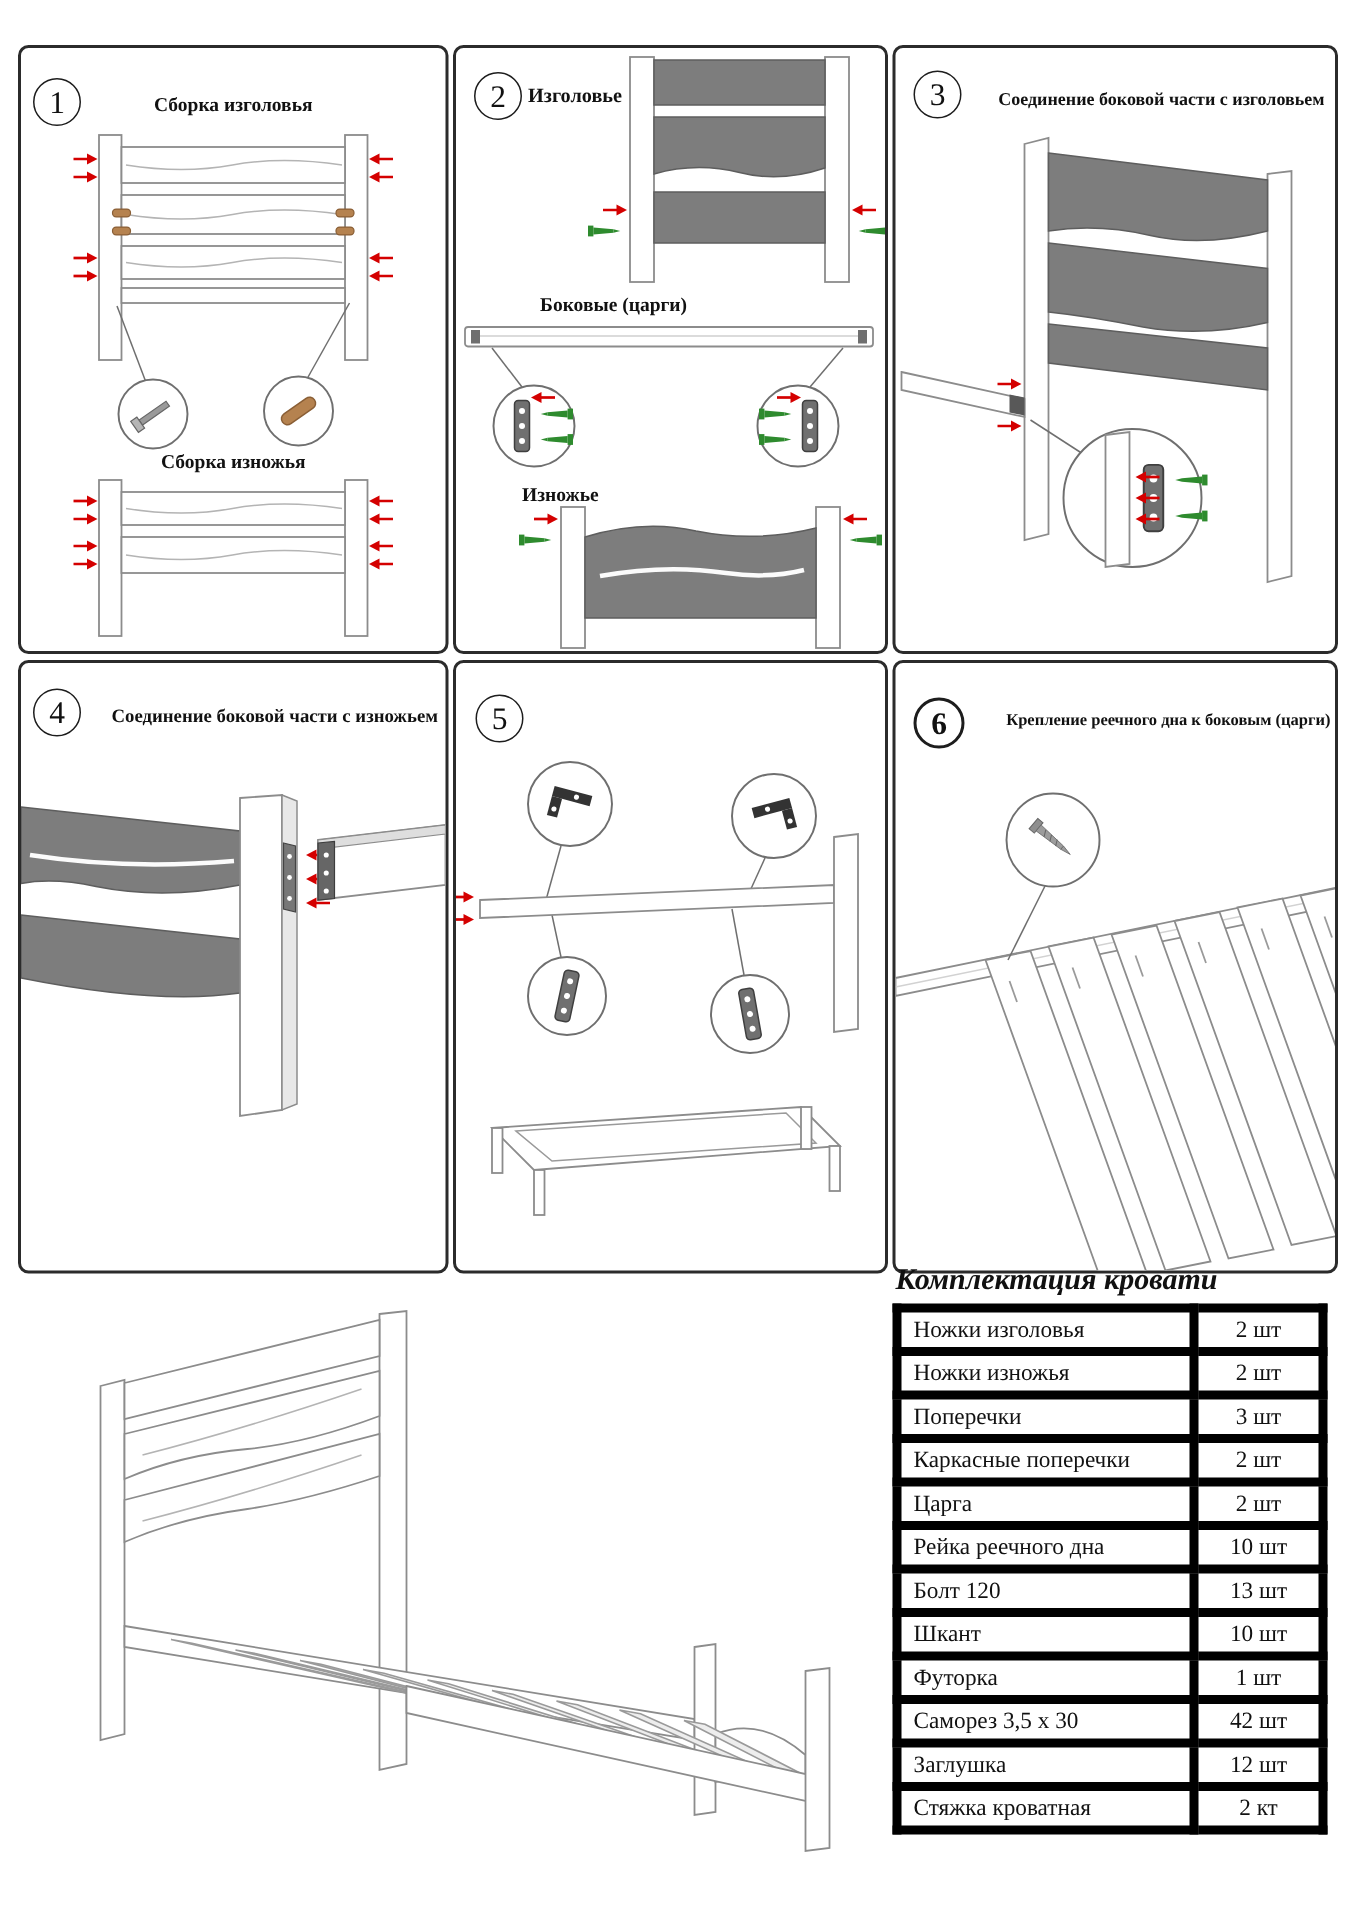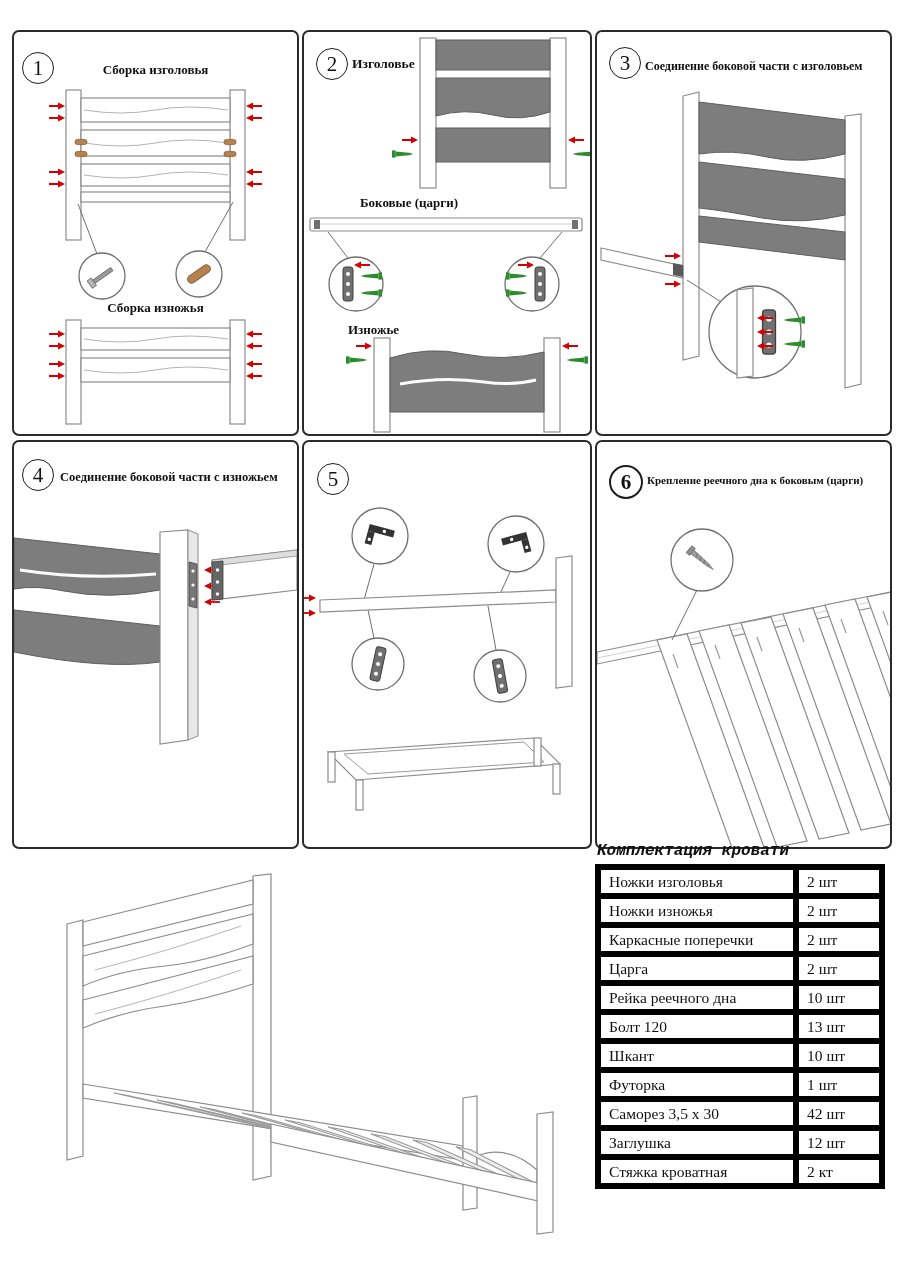--- a/index.html
+++ b/index.html
@@ -14,43 +14,43 @@
   }
   .panel > svg { position:absolute; left:0; top:0; }
   .stepnum {
     position:absolute; width:30px; height:30px; border:1.7px solid #1d1d1d;
     border-radius:50%; display:flex; align-items:center; justify-content:center;
     font-size:21px; background:#fff; z-index:3;
   }
   .stepnum.thick { border-width:2.5px; font-weight:bold; }
   .ptitle {
     position:absolute; font-weight:bold; color:#111; z-index:3;
-    font-family:"Liberation Serif", serif; line-height:1.25;
+    font-family:"Liberation Serif", serif; line-height:1.25;text-align:right;
   }
   .tcenter { left:0; right:0; text-align:center; }
   
   .part  { fill:#ffffff; stroke:#8c8c8c; stroke-width:1.2; }
   .dark  { fill:#7d7d7d; stroke:#5e5e5e; stroke-width:1; }
   .wave  { fill:none; stroke:#b4b4b4; stroke-width:1; }
   .wwave { fill:none; stroke:#fbfbfb; stroke-width:3; }
   .callout { fill:#ffffff; stroke:#6f6f6f; stroke-width:1.3; }
   .leader { stroke:#6f6f6f; stroke-width:1; }
   .slot { stroke:#9a9a9a; stroke-width:1.2; }
   
   .kit { position:absolute; left:595px; top:842px; width:290px; }
   .kit h2 {
-    margin:0 0 4px 2px; font-size:16px; font-style:italic; font-weight:bold;
-    font-family:Liberation Mono, monospace;
+    margin:0 0 4px 2px; font-size:20px; font-style:italic; font-weight:bold;
+    font-family:Liberation Serif, serif;
   }
   .kit table { border-collapse:collapse; width:100%; }
   .kit td {
     border:6px solid #000000; font-size:15.5px; padding:2.5px 8px;
     font-family:"Liberation Serif", serif;
   }
-  .kit td.qt { width:64px; }
+  .kit td.qt { width:64px; text-align:center; }
 </style>
 </head>
 <body>
 
 <div class="page">
 
 <svg width="0" height="0" style="position:absolute">
   <defs>
     <g id="arR">
       <line x1="-16" y1="0" x2="-6" y2="0" stroke="#d40000" stroke-width="1.8"></line>
@@ -399,20 +399,24 @@
     <tbody>
       <tr>
             <td class="nm">Ножки изголовья</td>
             <td class="qt">2 шт</td>
           </tr>
       <tr>
             <td class="nm">Ножки изножья</td>
             <td class="qt">2 шт</td>
           </tr>
       <tr>
+            <td class="nm">Поперечки</td>
+            <td class="qt">3 шт</td>
+          </tr>
+      <tr>
             <td class="nm">Каркасные поперечки</td>
             <td class="qt">2 шт</td>
           </tr>
       <tr>
             <td class="nm">Царга</td>
             <td class="qt">2 шт</td>
           </tr>
       <tr>
             <td class="nm">Рейка реечного дна</td>
             <td class="qt">10 шт</td>

